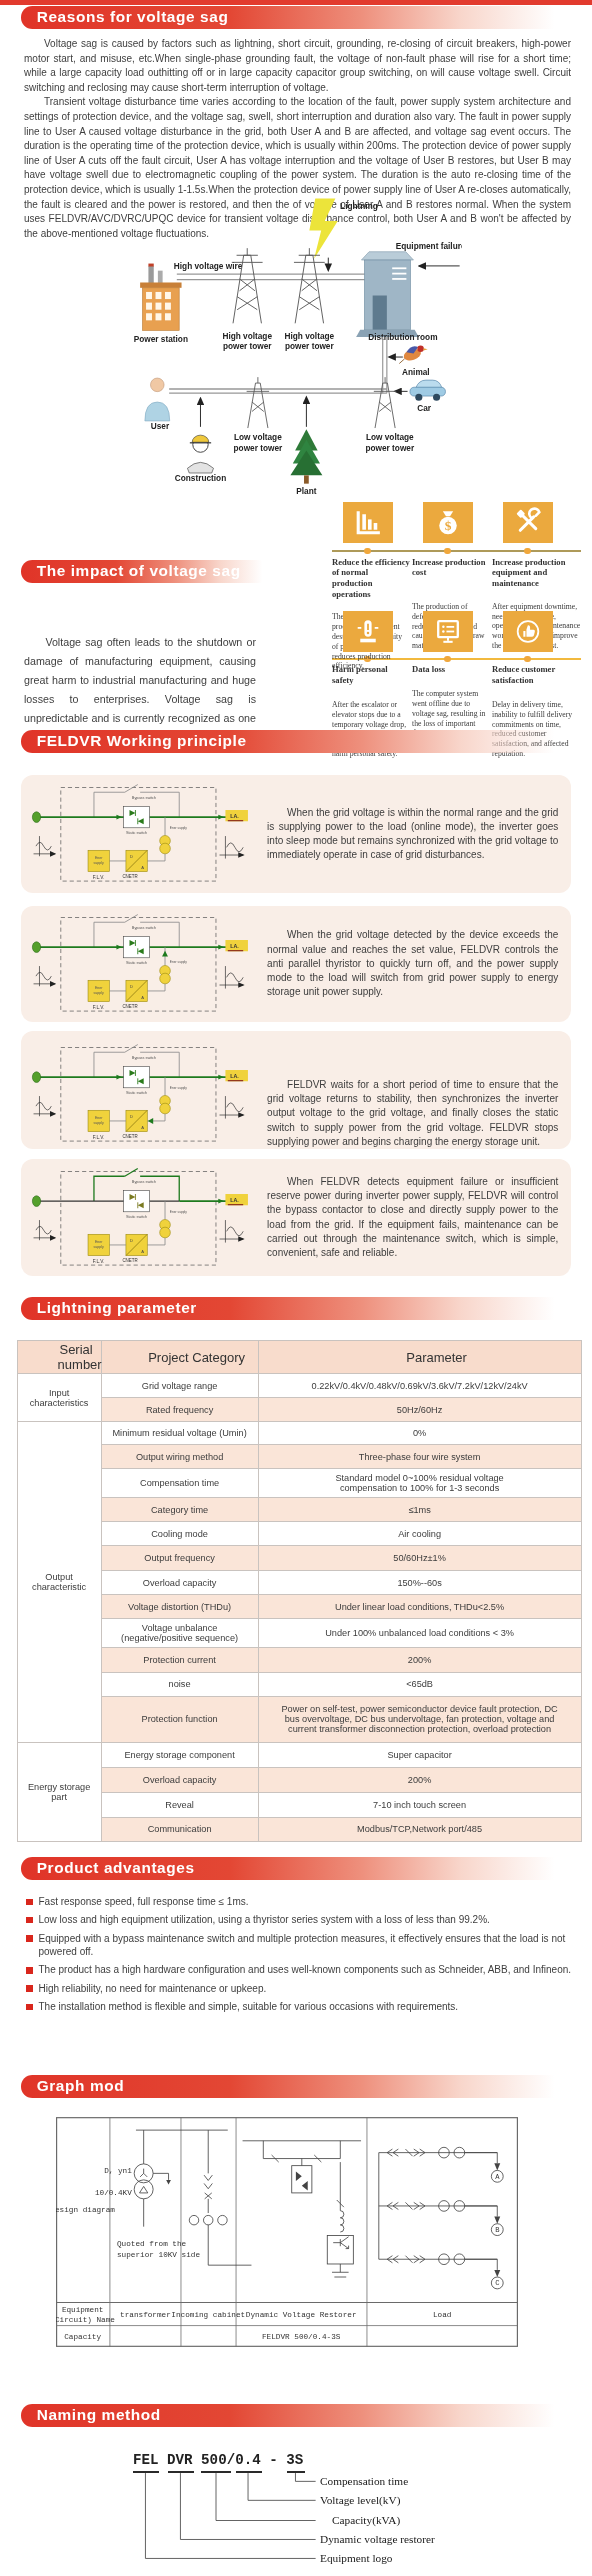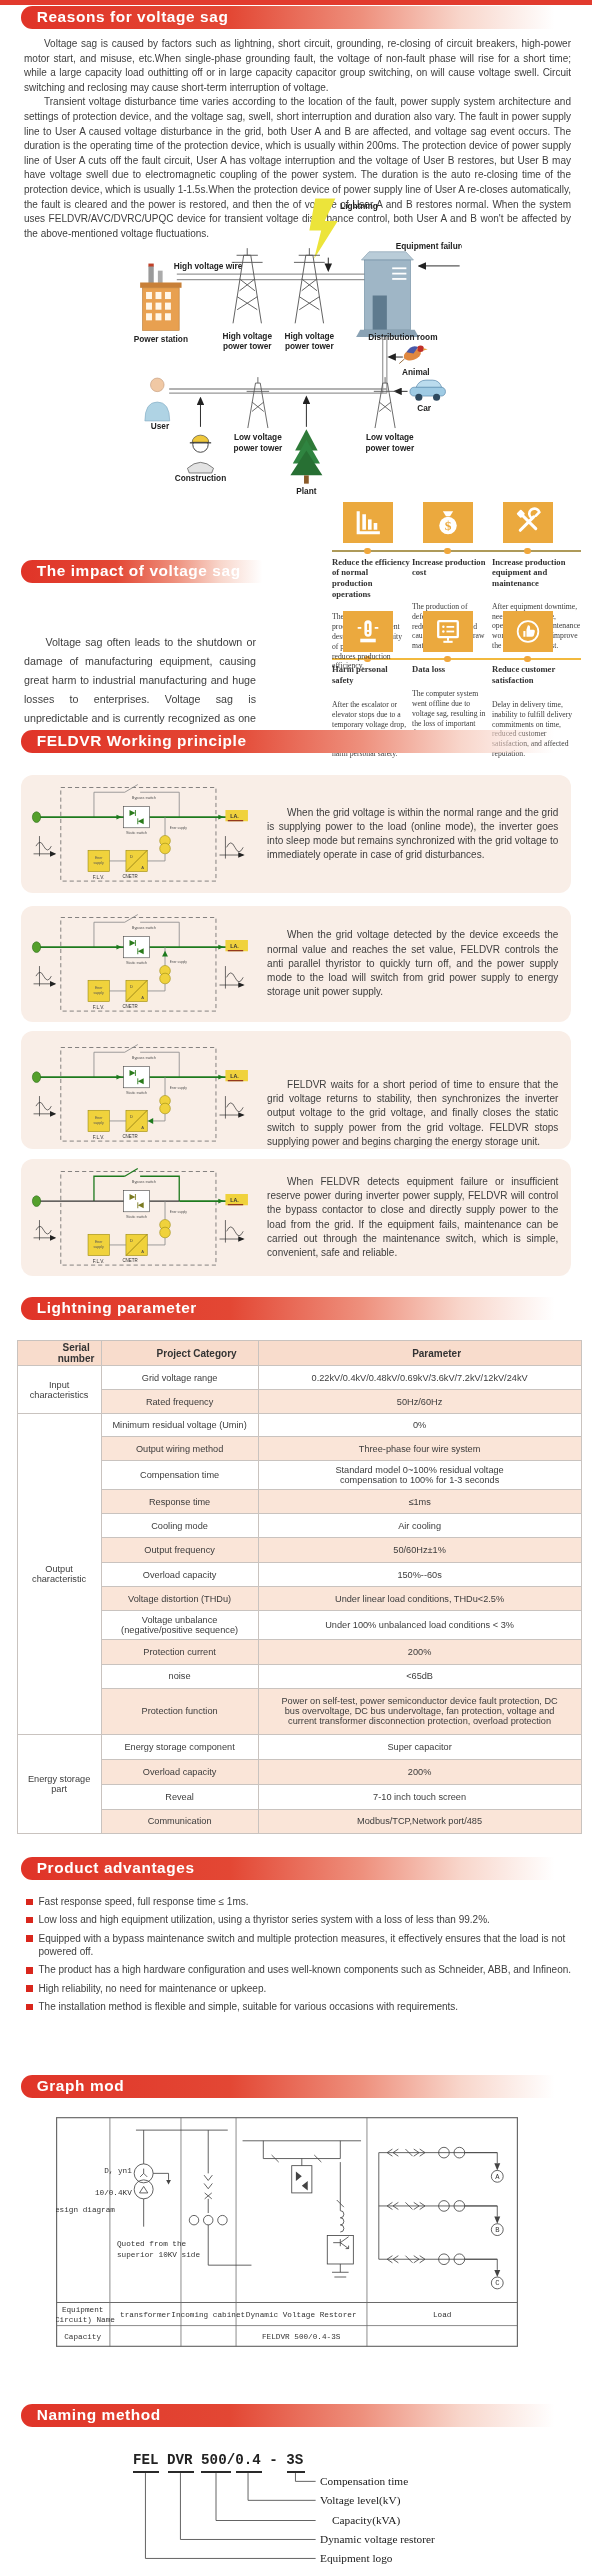--- a/index.html
+++ b/index.html
@@ -25,21 +25,21 @@
   .imp-desc { font-family:"Liberation Serif",serif; font-size:7.7px; line-height:9.8px; color:#3a3a3a; }
 
   
   .pcard { position:absolute; left:21.3px; width:550px; background:#F9EEE7; border-radius:12px; display:flex; align-items:center; padding:0 13px 0 8.3px; }
   .pcard svg { flex:none; }
   .pcard .ptext { flex:1; margin-left:9.5px; font-size:10px; line-height:14.2px; text-align:justify; text-indent:2em; color:#3d3d3d; }
 
   
   table.tech { position:absolute; left:16.6px; top:1340px; width:564px; border-collapse:collapse; table-layout:fixed; }
   table.tech td { border:0.6px solid #c9c3bf; text-align:center; vertical-align:middle; font-size:9.2px; color:#3c3c3c; padding:1.2px 6px; background:#fff; }
-  table.tech td.hd { background:#F8DCCC; font-weight:bold; font-size:10px; color:#333;padding-left:40px; }
+  table.tech td.hd { background:#F8DCCC; font-weight:normal; font-size:13px; color:#333;padding-left:40px; }
   table.tech td.pk { background:#FAE5D8; }
   table.tech td.gp { background:#fff; font-size:9.2px; }
 
   
   .adv { display:flex; margin-bottom:4.7px; }
   .adv .sq { flex:none; width:6.5px; height:6.5px; background:#D9261C; margin:3.6px 6px 0 0; }
   .adv p { font-size:10px; line-height:13.6px; color:#3e3e3e; }
 
   .small-label { font-weight:600; font-size:14px; fill:#222; }
   .naming-label { position:absolute; left:320px; font-family:"Liberation Serif",serif; font-size:11.3px; color:#1a1a1a; white-space:nowrap; }
@@ -525,21 +525,21 @@
     </tr>
     <tr style="height:24px">
           <td class="pk">Output wiring method</td>
           <td class="pk">Three-phase four wire system</td>
         </tr>
     <tr style="height:29px">
           <td>Compensation time</td>
           <td style="padding:1.2px 59px;">Standard model 0~100% residual voltage compensation to 100% for 1-3 seconds</td>
         </tr>
     <tr style="height:24px">
-          <td class="pk">Response time</td>
+          <td class="pk">Category time</td>
           <td class="pk">≤1ms</td>
         </tr>
     <tr style="height:24px">
           <td>Cooling mode</td>
           <td>Air cooling</td>
         </tr>
     <tr style="height:25px">
           <td class="pk">Output frequency</td>
           <td class="pk">50/60Hz±1%</td>
         </tr>

